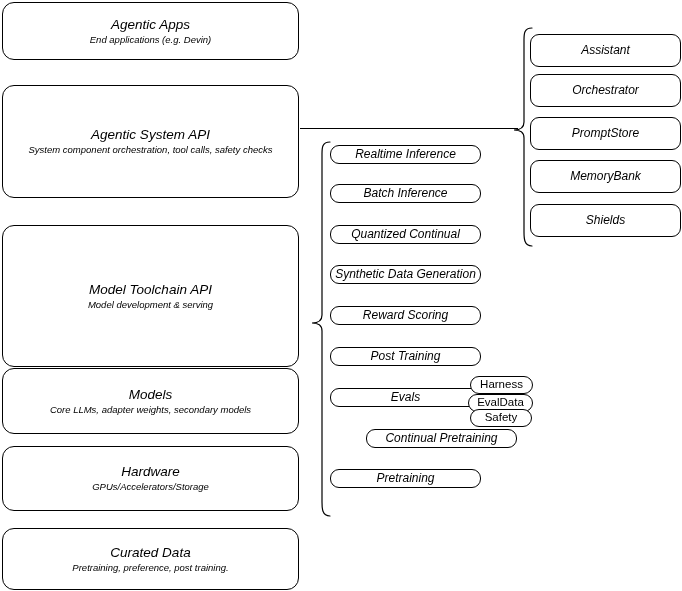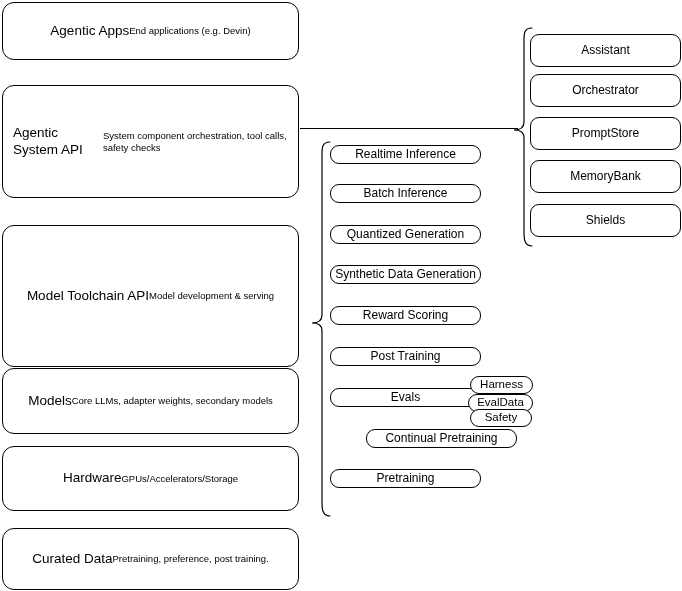--- a/index.html
+++ b/index.html
@@ -21,25 +21,26 @@
     background: #ffffff;
   }
 
   
   .node {
     position: absolute;
     box-sizing: border-box;
     background: #ffffff;
     border: 1px solid #000000;
     display: flex;
-    flex-direction: row;
+    flex-direction: column;
     align-items: center;
     justify-content: center;
     text-align: left;
     line-height: 1.25;
+    font-style: italic;
   }
 
   
   .layer {
     left: 2px;
     width: 297px;
     border-radius: 12px;
     padding: 4px 10px;
   }
   .layer .title {
@@ -146,21 +147,21 @@
     </svg>
   </div>
 
   <div class="node mid" style="top:145px;">
     <div class="title">Realtime Inference</div>
   </div>
   <div class="node mid" style="top:184px;">
     <div class="title">Batch Inference</div>
   </div>
   <div class="node mid" style="top:225px;">
-    <div class="title">Quantized Generation</div>
+    <div class="title">Quantized Continual</div>
   </div>
   <div class="node mid" style="top:265px;">
     <div class="title">Synthetic Data Generation</div>
   </div>
   <div class="node mid" style="top:306px;">
     <div class="title">Reward Scoring</div>
   </div>
   <div class="node mid" style="top:347px;">
     <div class="title">Post Training</div>
   </div>

